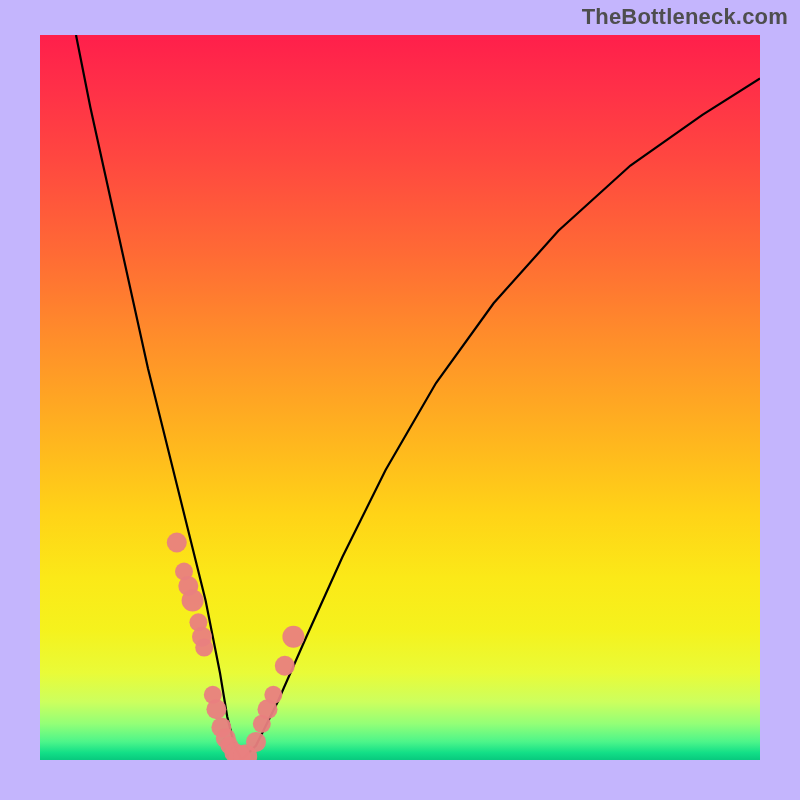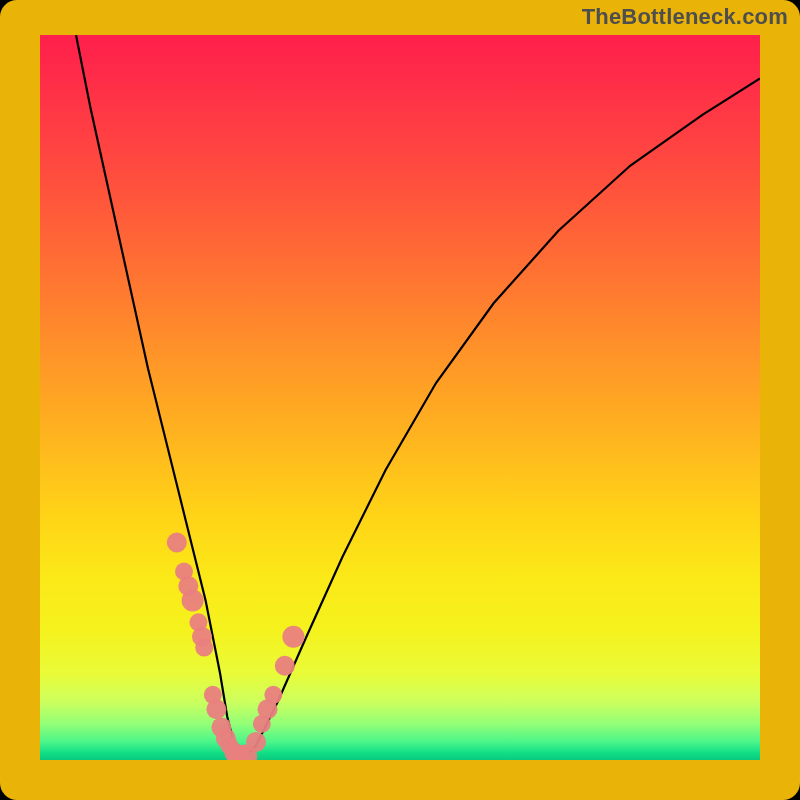--- a/index.html
+++ b/index.html
@@ -10,22 +10,21 @@
     background: #000;
     overflow: hidden;
     font-family: Arial, Helvetica, sans-serif;
   }
   .frame {
     position: absolute;
     top: 0;
     left: 0;
     width: 800px;
     height: 800px;
-    background: #eab308;
-    border-radius: 17px;
+    background: #c4b5fd;
   }
   .watermark {
     position: absolute;
     top: 4px;
     right: 12px;
     color: #4e4e4e;
     font-size: 22px;
     font-weight: 600;
     letter-spacing: 0.2px;
     user-select: none;

